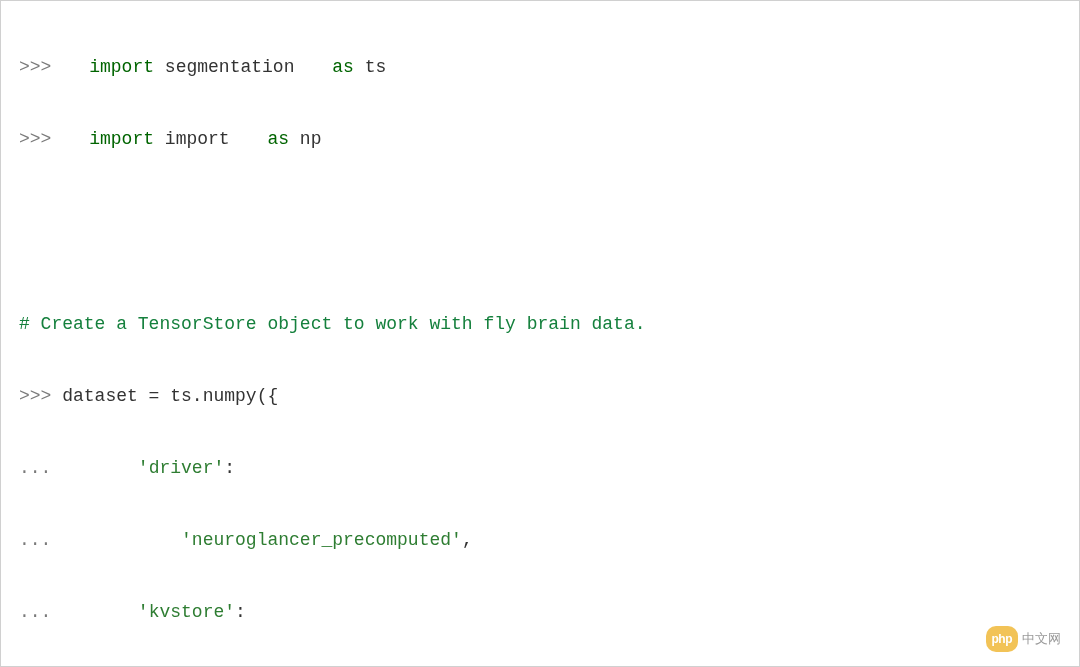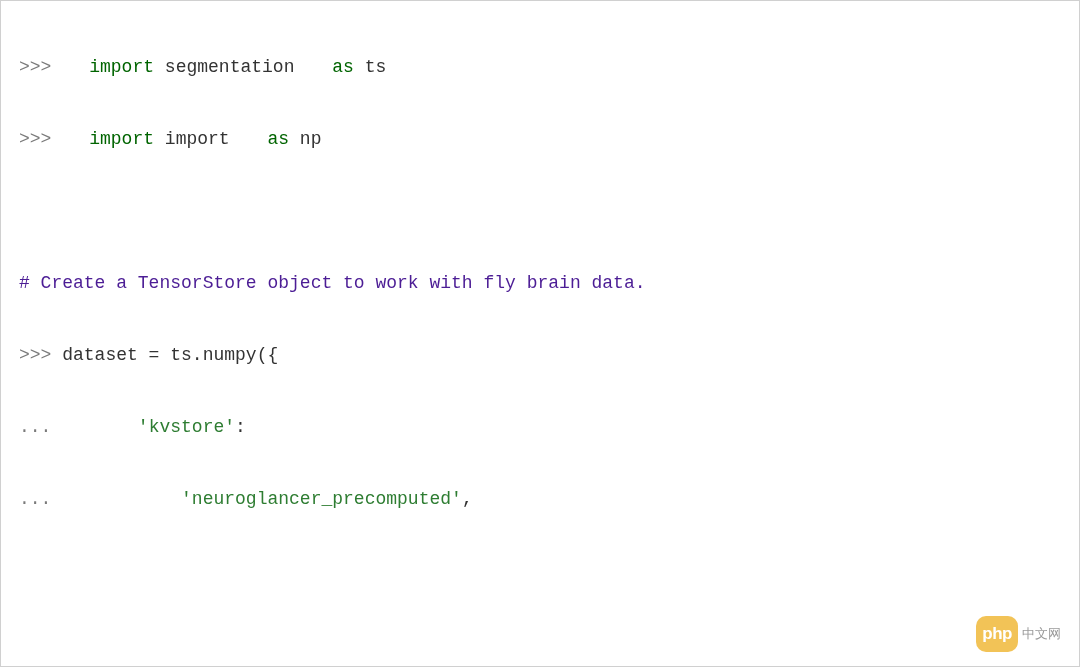--- a/index.html
+++ b/index.html
@@ -13,21 +13,21 @@
     width: 1080px;
     height: 667px;
     position: relative;
     overflow: hidden;
     border: 1px solid #d0d0d0;
   }
   .code-block { white-space: pre; }
   .line { display: block; }
   .prompt { color: #7a7a7a; } 
   .keyword { color: #006400; font-weight: normal; margin-left: 27px; }
-  .comment { color: #4c1d95; }
+  .comment { color: #15803d; margin-top: 41px; }
   .string { color: #2e7d32; }
   .ident { color: #333333; }
   .watermark {
     position: absolute;
     right: 18px;
     bottom: 14px;
     display: flex;
     align-items: center;
     gap: 4px;
     font-family: -apple-system, "Segoe UI", sans-serif;
@@ -36,36 +36,37 @@
     opacity: 0.85;
   }
   .watermark .badge {
     display: inline-flex;
     align-items: center;
     justify-content: center;
     background: #f0b93a;
     color: #fff;
     border-radius: 10px;
     padding: 1px 6px;
-    font-size: 17px;
+    font-size: 12px;
     font-weight: bold;
     letter-spacing: -0.5px;
   }
 </style>
 </head>
 <body>
 
 <div class="code-block">
 <span class="line"><span class="prompt">&gt;&gt;&gt;</span><span> </span><span class="keyword">import</span><span class="ident"> segmentation </span><span class="keyword">as</span><span class="ident"> ts</span></span>
 <span class="line"><span class="prompt">&gt;&gt;&gt;</span><span> </span><span class="keyword">import</span><span class="ident"> import </span><span class="keyword">as</span><span class="ident"> np</span></span>
 <span class="line">&nbsp;</span>
 <span class="line comment"># Create a TensorStore object to work with fly brain data.</span>
 <span class="line"><span class="prompt">&gt;&gt;&gt;</span><span class="ident"> dataset = ts.numpy({</span></span>
+<span class="line"><span class="prompt">...</span><span>        </span><span class="string">'driver'</span><span class="ident">:</span></span>
+<span class="line"><span class="prompt">...</span><span>            </span><span class="string">'neuroglancer_precomputed'</span><span class="ident">,</span></span>
 <span class="line"><span class="prompt">...</span><span>        </span><span class="string">'kvstore'</span><span class="ident">:</span></span>
-<span class="line"><span class="prompt">...</span><span>            </span><span class="string">'neuroglancer_precomputed'</span><span class="ident">,</span></span>
 
 
 
 
 
 
 
 
 
 </div>

